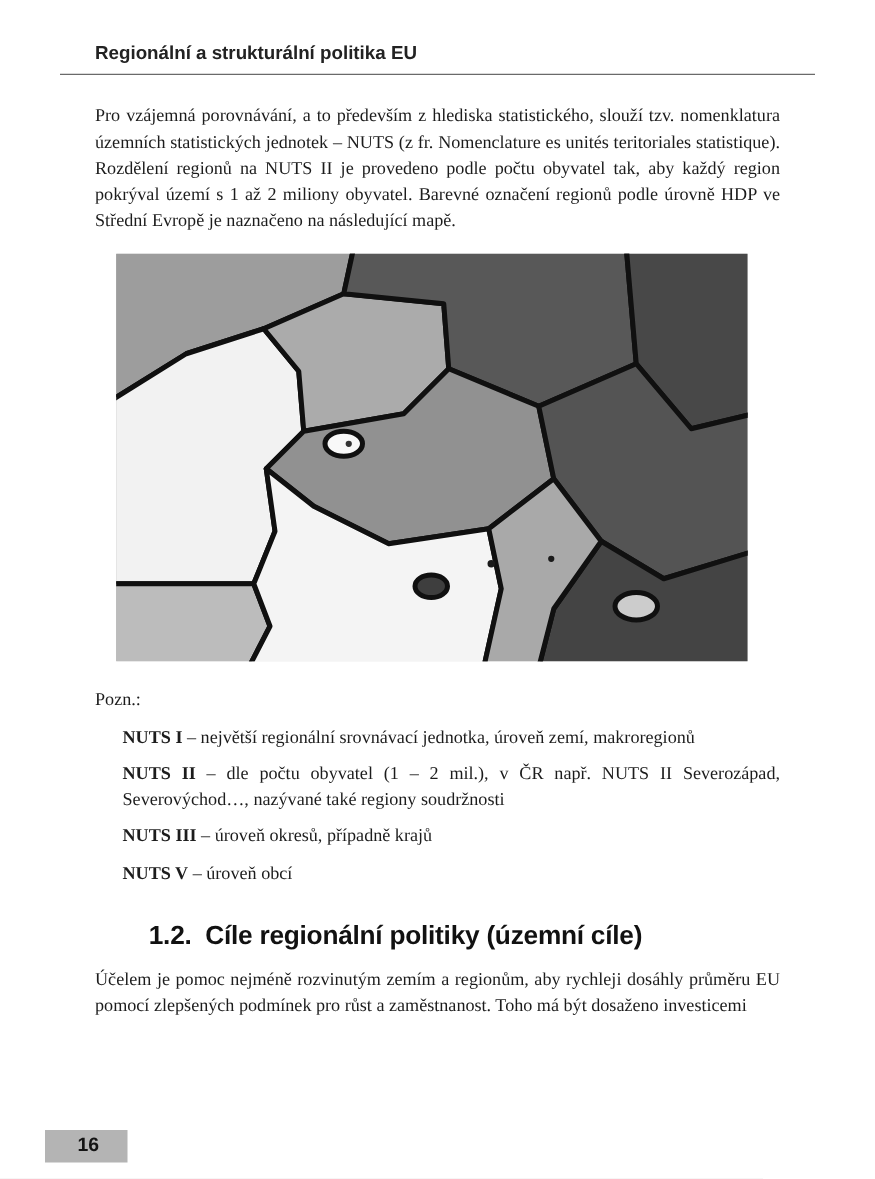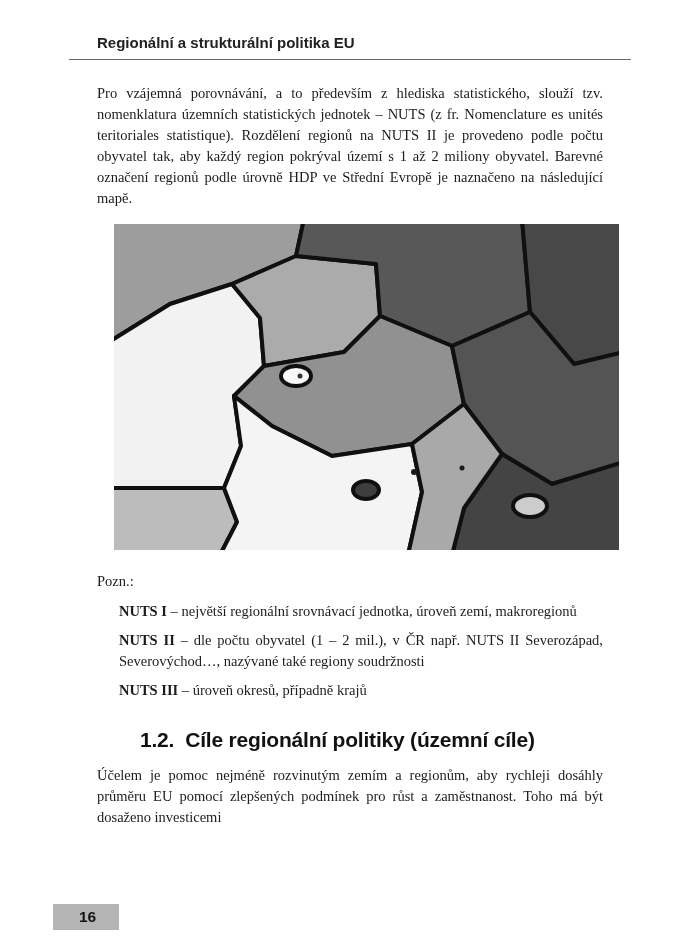--- a/index.html
+++ b/index.html
@@ -7,21 +7,21 @@
   .page {
     position: relative;
     width: 700px;
     height: 943px;
     margin: 0 auto;
     background: #ffffff;
     font-family: "Liberation Serif", "DejaVu Serif", serif;
     color: #1c1c1c;
     overflow: hidden;
   }
-  .content { padding: 0 97px; }
+  .content { padding: 0 76px; }
 
   .running-header {
     margin-top: 34px;
     font-family: "Liberation Sans", "DejaVu Sans", sans-serif;
     font-size: 15px;
     font-weight: 600;
     color: #222;
   }
   .header-rule {
     height: 0;
@@ -79,21 +79,21 @@
 
   .body-para {
     margin-top: 13px;
     font-size: 14.5px;
     line-height: 1.45;
     text-align: justify;
   }
 
   .page-number-bar {
     position: absolute;
-    left: 53px;
+    left: 36px;
     bottom: 13px;
     width: 66px;
     height: 26px;
     background: #b4b4b4;
     display: flex;
     align-items: center;
     padding-left: 26px;
     font-family: "Liberation Sans", "DejaVu Sans", sans-serif;
     font-size: 15.5px;
     font-weight: 700;
@@ -148,20 +148,21 @@
         <circle cx="300" cy="248" r="3" fill="#1a1a1a"></circle>
         <circle cx="348" cy="244" r="2.5" fill="#1a1a1a"></circle>
       </svg>
     </div>
 
     <p class="note-label">Pozn.:</p>
 
     <p class="nuts-item"><strong>NUTS I</strong> <span>– největší regionální srovnávací jednotka, úroveň zemí, makroregionů</span></p>
     <p class="nuts-item"><strong>NUTS II</strong> <span>– dle počtu obyvatel (1 – 2 mil.), v ČR např. NUTS II Severozápad, Severovýchod…, nazývané také regiony soudržnosti</span></p>
     <p class="nuts-item"><strong>NUTS III</strong> <span>– úroveň okresů, případně krajů</span></p>
+    <p class="nuts-item"><strong>NUTS V</strong> <span>– úroveň obcí</span></p>
 
     <h1 class="section-heading"><span class="num">1.2.</span><span>Cíle regionální politiky (územní cíle)</span></h1>
 
 
     <p class="body-para">Účelem je pomoc nejméně rozvinutým zemím a regionům, aby rychleji dosáhly průměru EU pomocí zlepšených podmínek pro růst a zaměstnanost. Toho má být dosaženo investicemi</p>
 
   </div>
 
   <div class="page-number-bar">
     <span>16</span>

